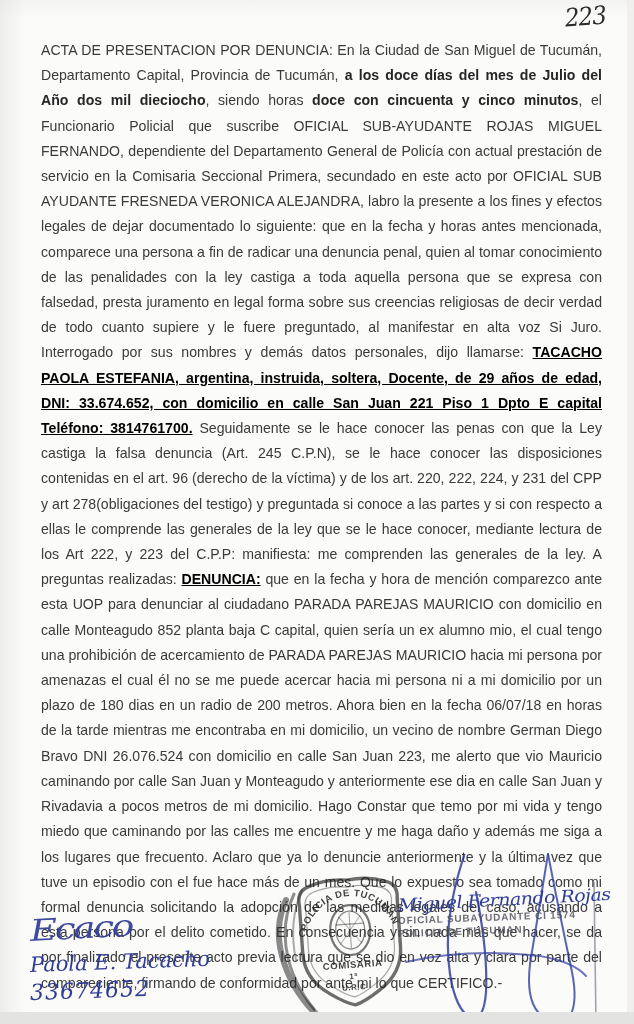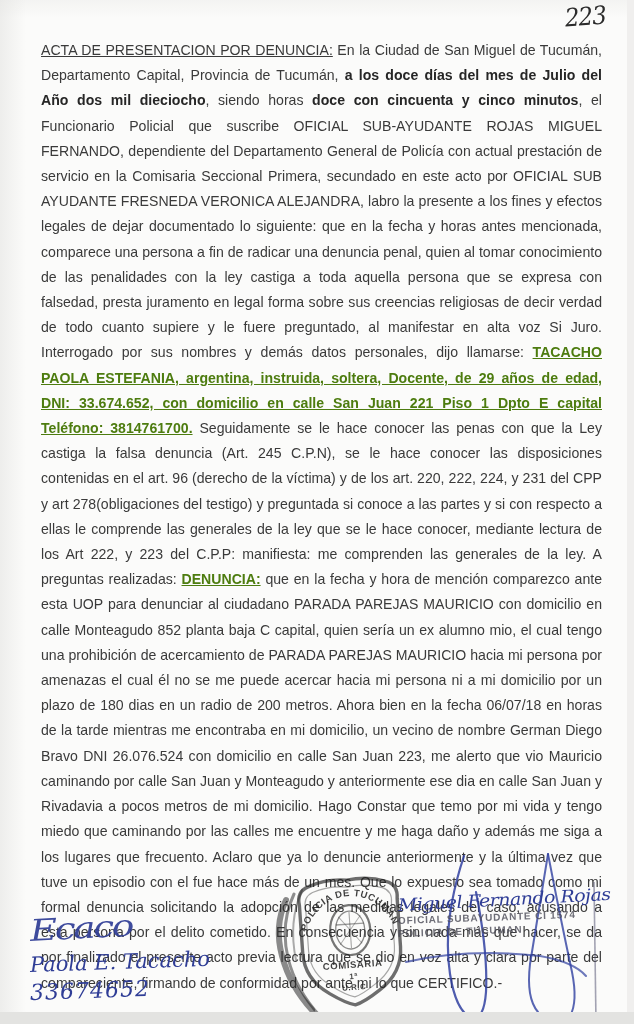--- a/index.html
+++ b/index.html
@@ -71,22 +71,22 @@
     text-justify: inter-word;
     font-size: 14.1px;
     line-height: 25.2px;
     color: #3a3a3a;
     z-index: 2;
   }
   #body-text p {
     margin: 0;
   }
   .b { font-weight: bold; color: #262626; }
-  .u { text-decoration: underline; }
-  .bu { font-weight: bold; text-decoration: underline; color: #4d7c0f; }
+  .u { }
+  .bu { font-weight: bold; text-decoration: underline; color: #000000; }
 
   
   #sig-complainant {
     position: absolute;
     left: 30px;
     top: 916px;
     z-index: 3;
     color: #2d3a91;
   }
   .hand-scrawl {

